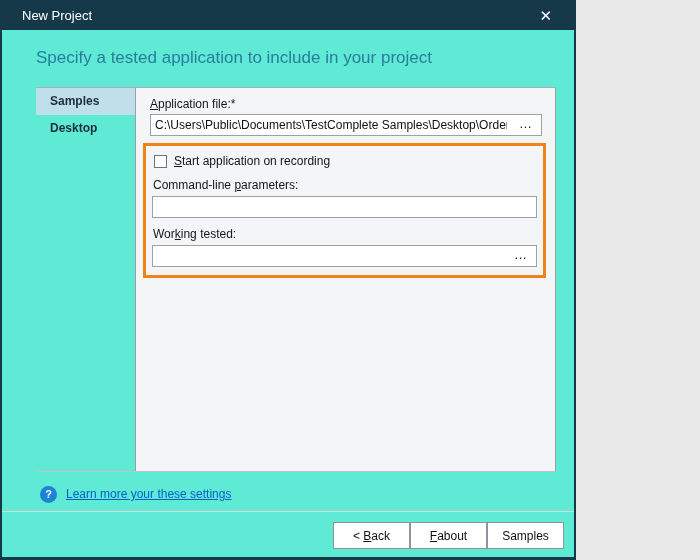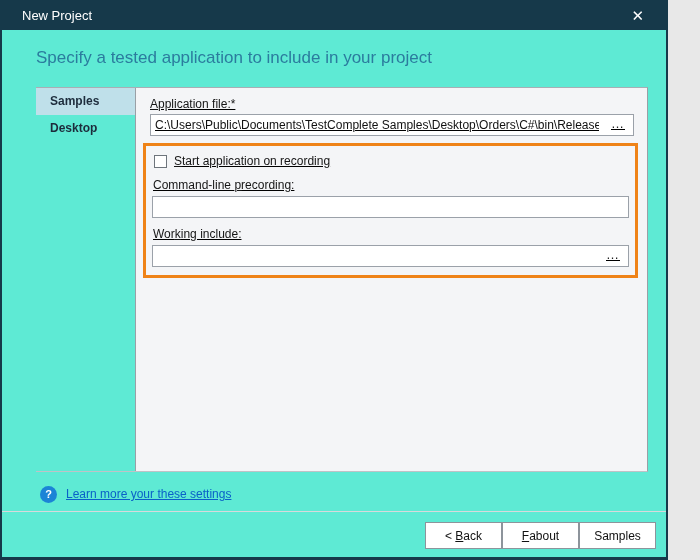--- a/index.html
+++ b/index.html
@@ -1,21 +1,21 @@
 <!DOCTYPE html>
 <html><head>
 <meta charset="utf-8">
 <style>
   * { margin: 0; padding: 0; box-sizing: border-box; }
   html, body { width: 700px; height: 560px; font-family: "Liberation Sans", sans-serif; }
   body { background: #e8e8e8; }
 
   .dialog {
     position: relative;
-    width: 668px; height: 560px;
+    width: 576px; height: 560px;
     background: #16394a;
   }
   .titlebar {
     position: absolute; top: 0; left: 0; right: 0; height: 30px;
     background: #16394a;
     display: flex; align-items: center;
     padding: 0 20px 0 22px;
   }
   .titlebar .title { color: #ffffff; font-size: 13px; flex: 1; }
   .titlebar .close {
@@ -51,21 +51,20 @@
     padding-left: 14px;
     font-size: 12px; font-weight: bold; color: #1d2c3c;
     cursor: pointer;
   }
   .tab.selected { background: #bfe0ea; }
 
   .tabpanel {
     flex: 1;
     border-left: 1px solid #9aa0a6;
     background: #f4f5f7;
-    text-decoration: underline;
   }
 
   .lbl { display: block; font-size: 12px; color: #151515; line-height: 14px; }
   .key { text-decoration: underline; }
 
   .app-lbl   { margin: 9px 13px 3px 14px; }
   .app-input { margin: 0 13px 0 14px; }
 
   .input-wrap {
     display: flex; align-items: center;
@@ -175,27 +174,27 @@
           <span class="browse">…</span>
         </div>
 
         <div class="orange-box">
 
           <div class="chk-row">
             <input type="checkbox" id="chk-start" style="">
             <label class="chk-label" for="chk-start"><span class="key">S</span><span>tart application on recording</span></label>
           </div>
 
-          <label class="lbl inner-lbl"><span>Command-line </span><span class="key">p</span><span>recording:</span></label>
+          <label class="lbl inner-lbl"><span>Command-line </span><span class="key">p</span><span>arameters:</span></label>
 
           <div class="input-wrap">
             <input type="text" value="" style="">
           </div>
 
-          <label class="lbl inner-lbl"><span>Wor</span><span class="key">k</span><span>ing include:</span></label>
+          <label class="lbl inner-lbl"><span>Wor</span><span class="key">k</span><span>ing tested:</span></label>
 
           <div class="input-wrap">
             <input type="text" value="" style="">
             <span class="browse">…</span>
           </div>
 
         </div>
       </div>
     </div>
 

